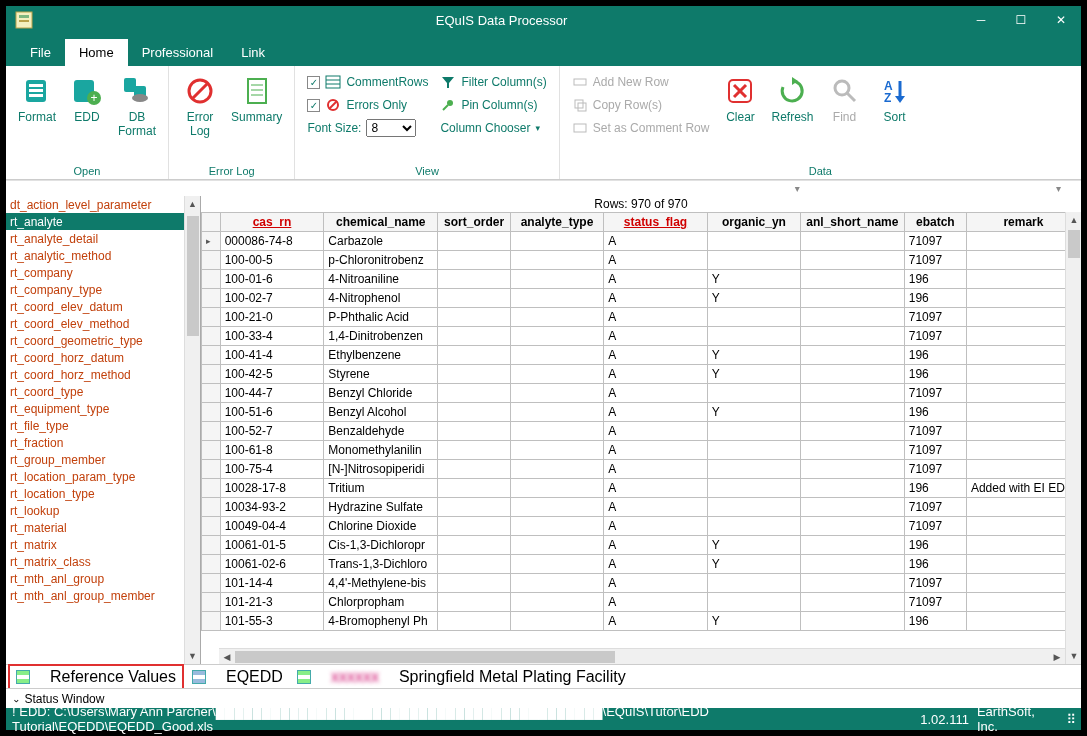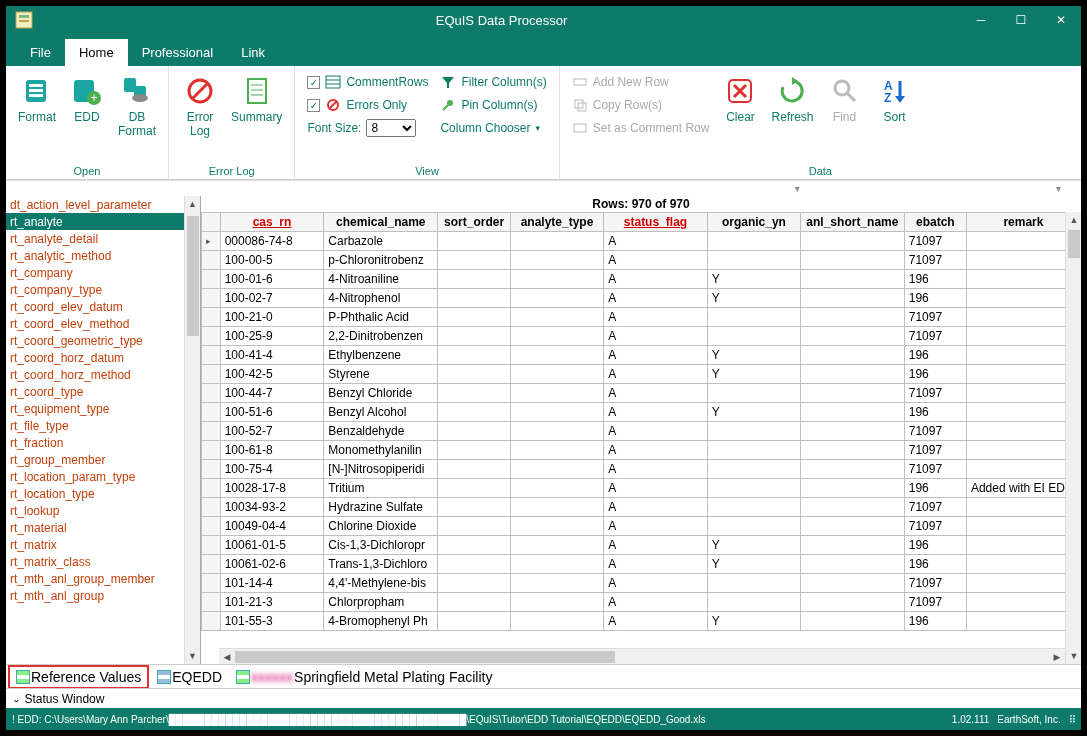--- a/index.html
+++ b/index.html
@@ -27,37 +27,37 @@
   .row .smallicon { width:16px; height:16px; display:inline-flex; align-items:center; justify-content:center;}
   .workspace { flex:1; display:flex; overflow:hidden; position:relative; background:#fff;}
   .sidebar { width:195px; border-right:1px solid #aaa; display:flex; flex-direction:column; font-size:12px; overflow:hidden; position:relative;}
   .sidebar .list { flex:1; overflow:hidden; }
   .sidebar .item { padding:1.5px 4px; white-space:nowrap; cursor:pointer; border-bottom:0; color:#c2410c;}
   .sidebar .item.selected { background:#0e7a6a; color:#fff; }
   .sidebar-sb { position:absolute; right:0; top:0; bottom:0; width:16px; background:#f0f0f0; border-left:1px solid #ddd; display:flex; flex-direction:column; align-items:center;}
   .sidebar-sb .arr { height:16px; font-size:9px; color:#555; display:flex; align-items:center; justify-content:center; width:100%;}
   .sidebar-sb .thumb { width:12px; background:#c9c9c9; margin-top:4px; height:120px;}
   .gridwrap { flex:1; display:flex; flex-direction:column; overflow:hidden;}
-  .rowsinfo { text-align:center; font-size:12px; padding:1px 0; color:#000;font-weight:bold;}
+  .rowsinfo { text-align:center; font-size:12px; padding:1px 0; color:#000;}
   .grid { flex:1; overflow:hidden; position:relative;}
   table.data { border-collapse:collapse; width:100%; font-size:12px; table-layout:fixed;}
   table.data th, table.data td { border:1px solid #bfbfbf; padding:1px 4px; text-align:left; white-space:nowrap; overflow:hidden; text-overflow:ellipsis; height:19px;}
   table.data th { background:#f5f5f5; font-weight:bold; text-align:center;}
   th.hl { color:#d00000; text-decoration:underline;}
   .rowhandle { width:18px; background:#f5f5f5; border:1px solid #bfbfbf; text-align:center; font-size:9px; color:#555;}
   .gridscroll-v { position:absolute; right:0; top:0; bottom:0; width:16px; background:#f0f0f0; border-left:1px solid #ddd; display:flex; flex-direction:column;}
   .gridscroll-h { position:absolute; left:18px; right:16px; bottom:0; height:16px; background:#f0f0f0; border-top:1px solid #ddd; display:flex;}
   .hthumb { height:12px; margin:2px 0; background:#c9c9c9;}
   .smallarr { width:16px; height:16px; font-size:9px; color:#555; display:flex; align-items:center; justify-content:center;}
   .bottomtabs { display:flex; align-items:center; height:24px; border-top:1px solid #ccc; background:#fff; padding-left:2px; gap:2px;}
-  .bottomtabs .btab { display:flex; align-items:center; gap:1px; padding:2px 6px; border:0px solid #ccc; font-size:14px; cursor:pointer;}
+  .bottomtabs .btab { display:flex; align-items:center; gap:20px; padding:2px 6px; border:0px solid #ccc; font-size:16px; cursor:pointer;}
   .bottomtabs .btab.active { border:2px solid #e03030; }
   .tabicon { width:14px; height:14px; display:inline-block; border:1px solid #4aa; background:linear-gradient(#8e8 0 33%, #fff 33% 66%, #8e8 66% 100%);}
   .statuswin { height:20px; border-top:1px solid #ccc; font-size:12px; padding:2px 6px; display:flex; align-items:center; gap:4px; background:#fff;}
-  .statusbar { height:22px; background:#0e7a6a; color:#fff; font-size:10px; display:flex; align-items:center; padding:0 6px; gap:8px;}
+  .statusbar { height:22px; background:#0e7a6a; color:#fff; font-size:13px; display:flex; align-items:center; padding:0 6px; gap:8px;}
   .statusbar .spacer{flex:1}
   .dropdown-strip { display:flex; justify-content:space-between; border-top:1px solid #e1e1e1; padding:2px 20px; color:#888; font-size:10px;}
 </style>
 </head>
 <body>
 
 <div class="window">
 
   <div class="titlebar">
     <span class="appicon">
@@ -304,22 +304,22 @@
           <div class="item">rt_equipment_type</div>
           <div class="item">rt_file_type</div>
           <div class="item">rt_fraction</div>
           <div class="item">rt_group_member</div>
           <div class="item">rt_location_param_type</div>
           <div class="item">rt_location_type</div>
           <div class="item">rt_lookup</div>
           <div class="item">rt_material</div>
           <div class="item">rt_matrix</div>
           <div class="item">rt_matrix_class</div>
+          <div class="item">rt_mth_anl_group</div>
           <div class="item">rt_mth_anl_group_member</div>
-          <div class="item">rt_mth_anl_group</div>
         </div>
       <div class="sidebar-sb">
         <div class="arr">▲</div>
         <div class="thumb"></div>
         <div style="flex:1"></div>
         <div class="arr">▼</div>
       </div>
     </div>
 
     <div class="gridwrap">
@@ -408,22 +408,22 @@
                 <td></td>
                 <td></td>
                 <td>A</td>
                 <td></td>
                 <td></td>
                 <td>71097</td>
                 <td></td>
               </tr>
               <tr>
                 <td class="rowhandle"></td>
-                <td>100-25-9</td>
-                <td>2,2-Dinitrobenzen</td>
+                <td>100-33-4</td>
+                <td>1,4-Dinitrobenzen</td>
                 <td></td>
                 <td></td>
                 <td>A</td>
                 <td></td>
                 <td></td>
                 <td>71097</td>
                 <td></td>
               </tr>
               <tr>
                 <td class="rowhandle"></td>

